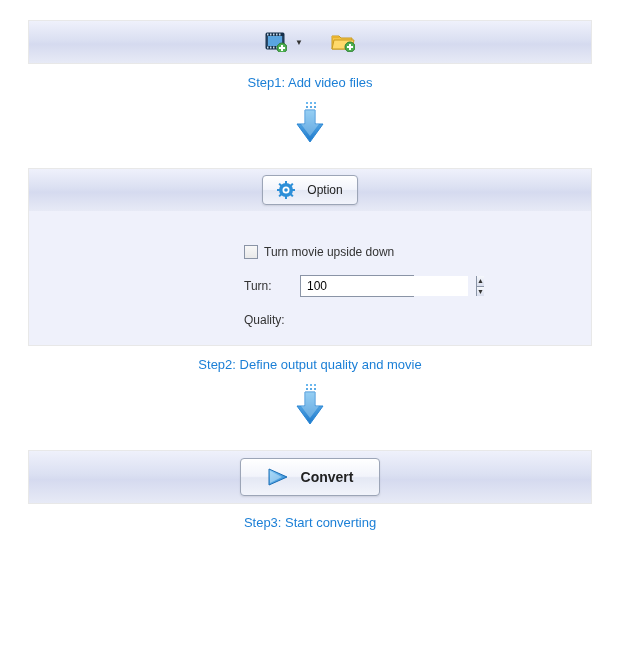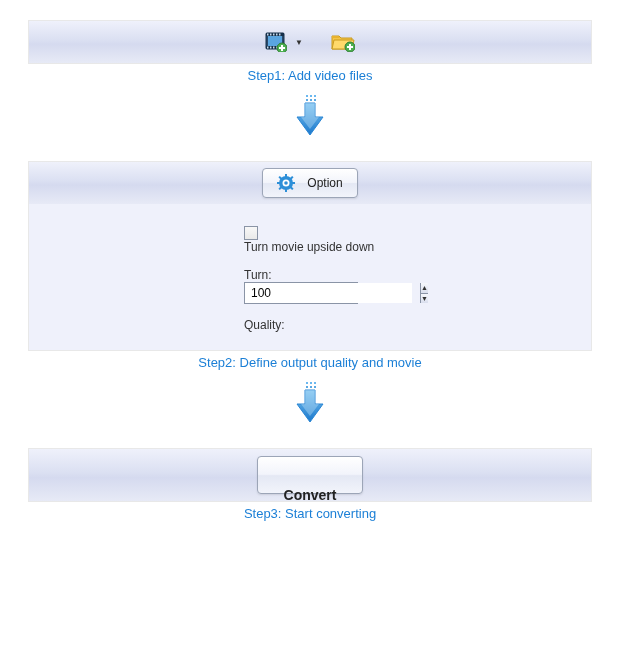--- a/index.html
+++ b/index.html
@@ -24,21 +24,21 @@
     justify-content: center;
     gap: 6px;
   }
   .panel-body {
     background: #eff1fb;
     padding: 18px 0;
   }
   .step-caption {
     text-align: center;
     color: #1b7fd6;
-    margin: 4px 0 12px;
+    margin: 11px 0 12px;
     font-size: 13px;
   }
   .arrow-wrap {
     display: flex;
     justify-content: center;
     margin: 6px 0 24px;
   }
   .btn {
     display: inline-flex;
     align-items: center;
@@ -51,26 +51,25 @@
     color: #222;
     font-size: 12px;
     cursor: pointer;
     box-shadow: 0 1px 0 rgba(255,255,255,0.8) inset, 0 1px 2px rgba(0,0,0,0.1);
   }
   .btn-big {
     height: 21px;
     padding: 18px 26px;
     font-weight: bold;
     font-size: 14px;
-    flex-direction: column;
   }
   .row {
     display: flex;
-    margin: 4px 0 14px 215px;
-    flex-direction: column;
+    align-items: center;
+    margin: 16px 0 14px 215px;
   }
   .row:last-child { margin-bottom: 0; }
   .label {
     width: 56px;
     color: #333;
   }
   .checkbox {
     width: 14px;
     height: 14px;
     border: 1px solid #8a94a6;

